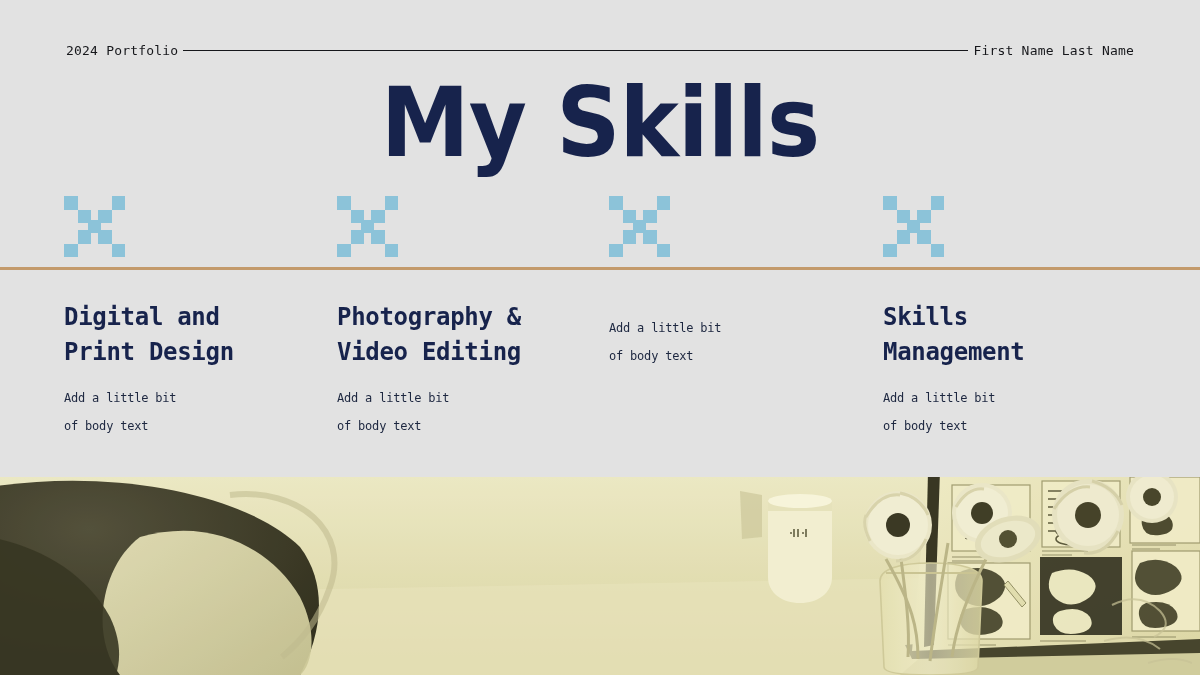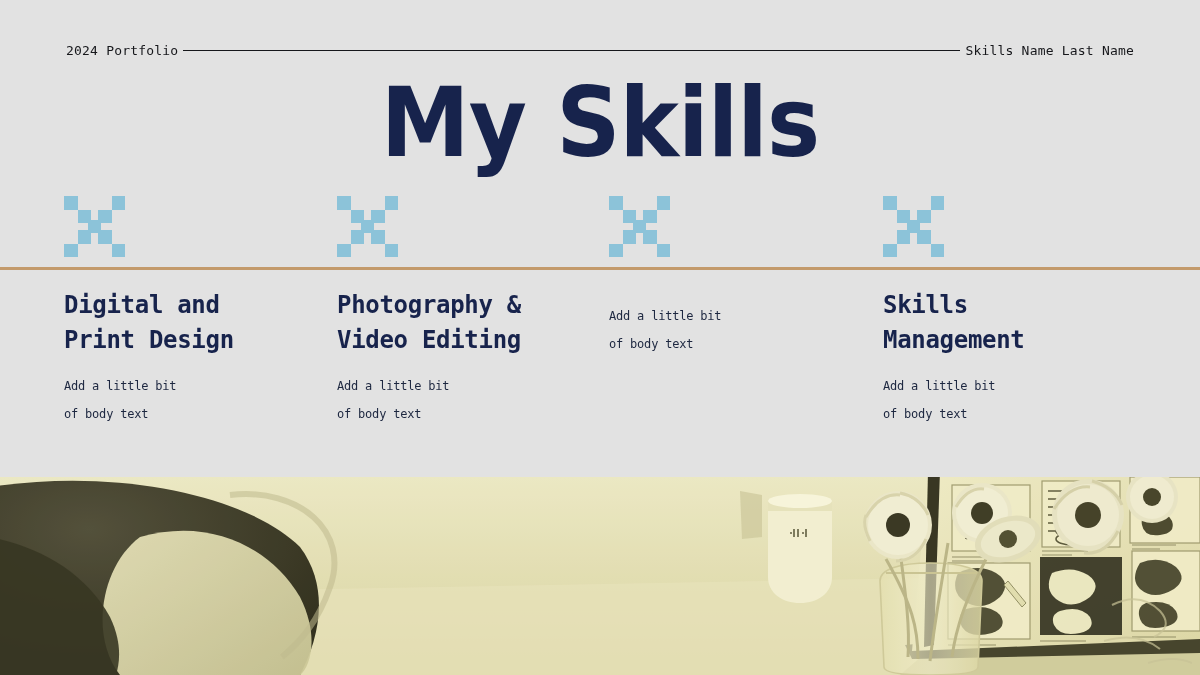--- a/index.html
+++ b/index.html
@@ -86,21 +86,21 @@
     position:absolute;
     left:0; right:0;
     top:267px;
     height:3px;
     background:#c39a6b;
   }
 
   
   .cols {
     position:absolute;
-    top:288px; left:0;
+    top:300px; left:0;
     width:1200px; height:160px;
   }
   .col {
     position:absolute;
     top:0;
     width:250px;
   }
   .col.c0 { left:64px; }
   .col.c1 { left:337px; }
   .col.c2 { left:609px; }
@@ -137,21 +137,21 @@
   .photo svg { display:block; width:1200px; height:198px; }
 </style>
 </head>
 <body>
 
 <div class="slide">
 
   <div class="topbar">
     <div class="topbar-label">2024 Portfolio</div>
     <div class="topbar-rule"></div>
-    <div class="topbar-label">Skills Name Last Name</div>
+    <div class="topbar-label">First Name Last Name</div>
   </div>
 
   <div class="title">My Skills</div>
 
   <div class="icon-row">
     <div class="icon-cell c0">
       <div class="xpix">
           <span style="left: 0px; top: 0px; background: rgb(140, 195, 217);"></span>
           <span style="left: 47.6px; top: 0px; background: rgb(140, 195, 217);"></span>
           <span style="left: 13.6px; top: 13.6px; background: rgb(140, 195, 217);"></span>

